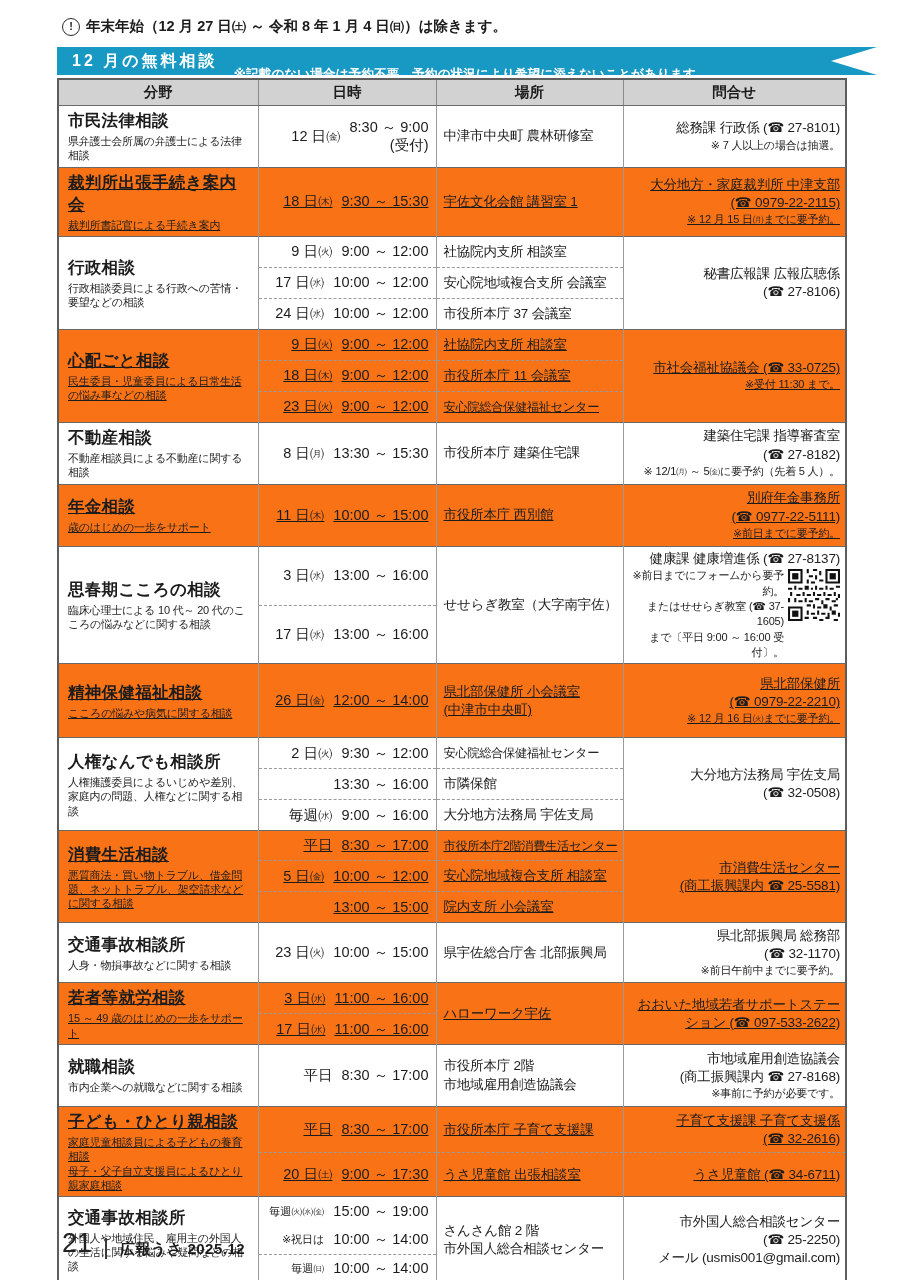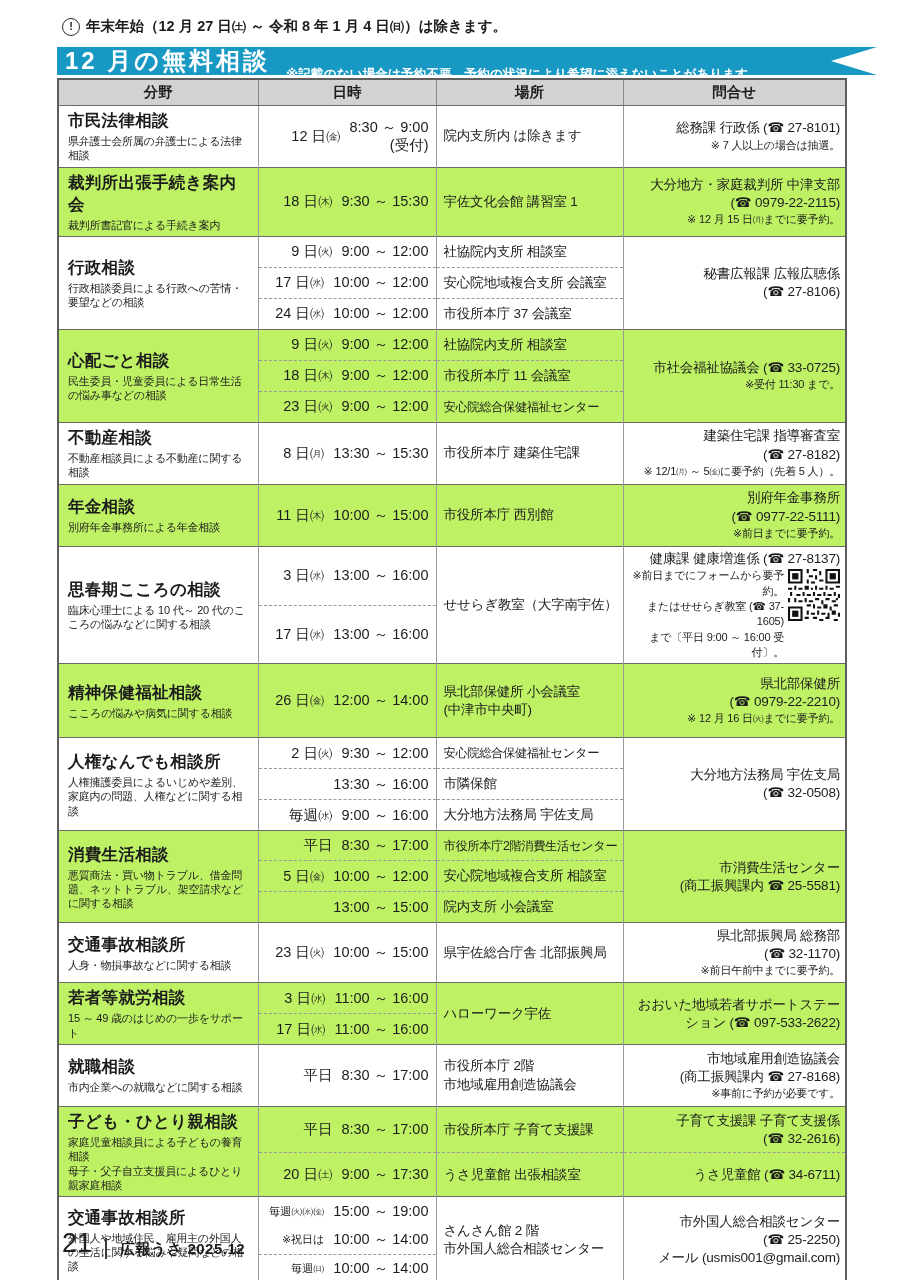--- a/index.html
+++ b/index.html
@@ -12,33 +12,33 @@
   
   .top-note{margin:17px 0 11px 62px;font-size:14.5px;font-weight:600;display:flex;align-items:center;gap:6px;}
   .excl{display:inline-flex;align-items:center;justify-content:center;width:16px;height:16px;border:1.6px solid #2a2a2a;border-radius:50%;font-size:11px;font-weight:bold;line-height:1;}
   
   .banner{
     margin-left:57px;width:820px;height:28px;background:#1899c4;color:#fff;
     display:flex;align-items:center;
     clip-path:polygon(0 0,100% 0,calc(100% - 46px) 50%,100% 100%,0 100%);
     margin-bottom:3px;
   }
-  .banner-title{font-size:24px;font-weight:bold;letter-spacing:3px;padding-left:8px;white-space:nowrap;}
+  .banner-title{font-size:16px;font-weight:bold;letter-spacing:3px;padding-left:15px;white-space:nowrap;}
   .banner-sub{font-size:12.5px;font-weight:bold;margin-left:16px;white-space:nowrap;letter-spacing:0.2px;margin-top:26px;}
   
   table.consult{border-collapse:collapse;table-layout:fixed;width:788px;margin-left:57px;border:2px solid #5d5d5d;}
   col.w-field{width:200px;} col.w-dt{width:178px;} col.w-place{width:187px;} col.w-contact{width:223px;}
   th{background:#d2d2d2;font-size:14.5px;font-weight:600;height:23px;border-bottom:1.5px solid #6a6a6a;}
   td{vertical-align:middle;background-clip:padding-box;}
   .c-dt,.c-place,.c-contact{border-left:1px solid #9a9a9a;}
   th + th{border-left:1px solid #8a8a8a;}
   tr.major td{border-top:1.5px solid #6a6a6a;}
   tr.sub td{border-top:1px dashed #9a9a9a;}
   tr.nodash td{border-top:none;}
-  tr.g td{background:#bef264;}
+  tr.g td{background:#f97316;text-decoration:underline;}
   
   .c-field{padding:4px 8px 4px 9px;text-align:left;}
   .f-title{font-size:16.5px;font-weight:600;letter-spacing:0.3px;margin-bottom:2px;}
   .f-desc{font-size:11px;line-height:1.3;letter-spacing:-0.2px;}
   
   .c-dt{padding:1px 7px 1px 8px;}
   .dtrow{display:flex;justify-content:flex-end;align-items:center;gap:9px;font-size:14.5px;}
   .dtrow .d{min-width:52px;text-align:right;white-space:nowrap;}
   .dtrow .d.sm{font-size:11px;min-width:56px;}
   .dtrow .t{white-space:nowrap;}
@@ -97,21 +97,21 @@
       </td>
       <td class="c-dt">
         <div class="dtrow">
               <span class="d">12 日㈮</span>
           <div class="tcol">
                 <span>8:30 ～ 9:00</span>
                 <span>(受付)</span>
               </div>
             </div>
       </td>
-      <td class="c-place"><span>院内支所内 は除きます</span></td>
+      <td class="c-place"><span>中津市中央町 農林研修室</span></td>
       <td class="c-contact">
         <div class="cl">総務課 行政係 (☎ 27-8101)</div>
         <div class="cn">※ 7 人以上の場合は抽選。</div>
       </td>
     </tr>
 
     <tr class="major g" style="height:56px">
       <td class="c-field">
         <div class="f-title">裁判所出張手続き案内会</div>
         <div class="f-desc">裁判所書記官による手続き案内</div>
@@ -217,21 +217,21 @@
       <td class="c-contact">
         <div class="cl">建築住宅課 指導審査室</div>
         <div class="cl">(☎ 27-8182)</div>
         <div class="cn">※ 12/1㈪ ～ 5㈮に要予約（先着 5 人）。</div>
       </td>
     </tr>
 
     <tr class="major g" style="height:62px">
       <td class="c-field">
         <div class="f-title">年金相談</div>
-        <div class="f-desc">別府年金事務所による年金相談</div>
+        <div class="f-desc">歳のはじめの一歩をサポート</div>
       </td>
       <td class="c-dt">
         <div class="dtrow">
               <span class="d">11 日㈭</span>
               <span class="t">10:00 ～ 15:00</span>
             </div>
       </td>
       <td class="c-place"><span>市役所本庁 西別館</span></td>
       <td class="c-contact">
         <div class="cl">別府年金事務所</div>

